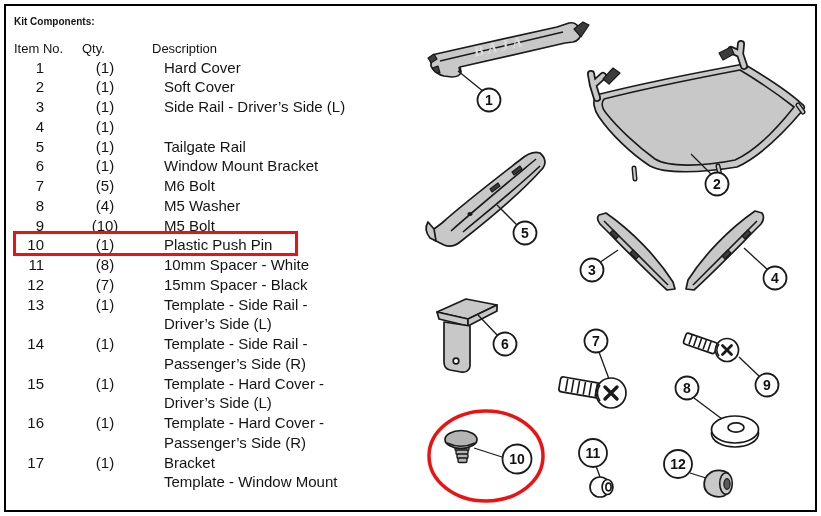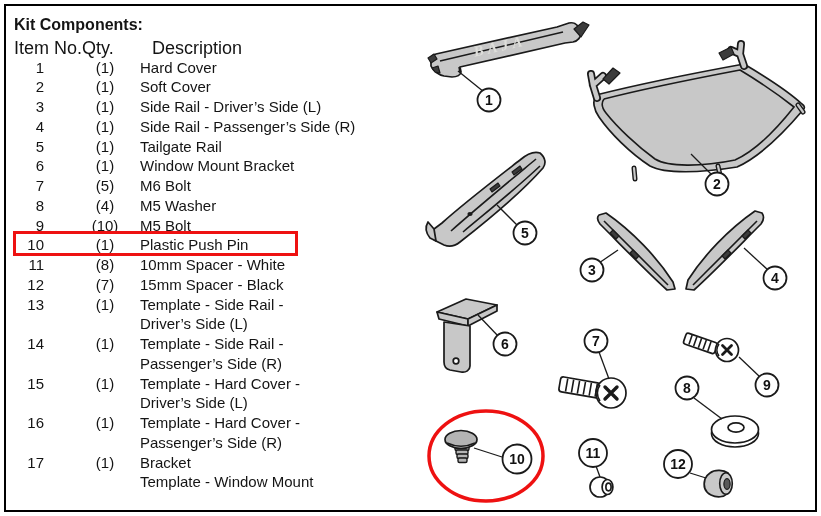--- a/index.html
+++ b/index.html
@@ -6,34 +6,34 @@
   body {
     width:821px; height:516px; position:relative; overflow:hidden;
     background:#ffffff; color:#141414;
     font-family:"Liberation Sans", sans-serif;
   }
   .frame { position:absolute; inset:4px; border:2.5px solid #000; pointer-events:none; }
 
   
   .kit-title {
     position:absolute; left:14px; top:16px;
-    font-size:16px; font-weight:bold; white-space:pre;
+    font-size:10px; font-weight:bold; white-space:pre;
   }
   .thead { position:absolute; top:38.5px; left:0; width:410px; height:19.75px;
-           font-size:18px; line-height:19.75px; }
+           font-size:13px; line-height:19.75px; }
   .thead span { position:absolute; top:0; white-space:pre; }
   .th-item { left:14px; }
   .th-qty  { left:82px; }
   .th-desc { left:152px; }
 
   .tbody { position:absolute; left:0; top:57.6px; width:412px; font-size:15px; }
   .trow { display:flex; align-items:flex-start; line-height:19.75px; }
   .c-item { width:44px; text-align:right; white-space:pre; }
   .c-qty  { width:38px; margin-left:42px; text-align:center; white-space:pre; }
-  .c-desc { margin-left:16px; white-space:pre; }
+  .c-desc { margin-left:40px; white-space:pre; }
 
   .hl-rect {
     position:absolute; left:13px; top:231px; width:285px; height:25px;
     border:3px solid #ee1111; box-sizing:border-box; pointer-events:none;
   }
 
   
   .diagram { position:absolute; left:0; top:0; width:821px; height:516px; pointer-events:none; }
   .ln   { stroke:#1a1a1a; stroke-width:1.6; fill:none; }
   .part { stroke:#1a1a1a; stroke-width:1.7; fill:#c8c8c8; stroke-linejoin:round; }
@@ -71,21 +71,20 @@
     <span class="c-desc"><div>Soft Cover</div></span>
   </div>
     <div class="trow">
     <span class="c-item">3</span>
     <span class="c-qty">(1)</span>
     <span class="c-desc"><div>Side Rail - Driver’s Side (L)</div></span>
   </div>
     <div class="trow">
     <span class="c-item">4</span>
     <span class="c-qty">(1)</span>
-    <span class="c-desc"><div>Side Rail - Passenger’s Side (R)</div></span>
   </div>
     <div class="trow">
     <span class="c-item">5</span>
     <span class="c-qty">(1)</span>
     <span class="c-desc"><div>Tailgate Rail</div></span>
   </div>
     <div class="trow">
     <span class="c-item">6</span>
     <span class="c-qty">(1)</span>
     <span class="c-desc"><div>Window Mount Bracket</div></span>

